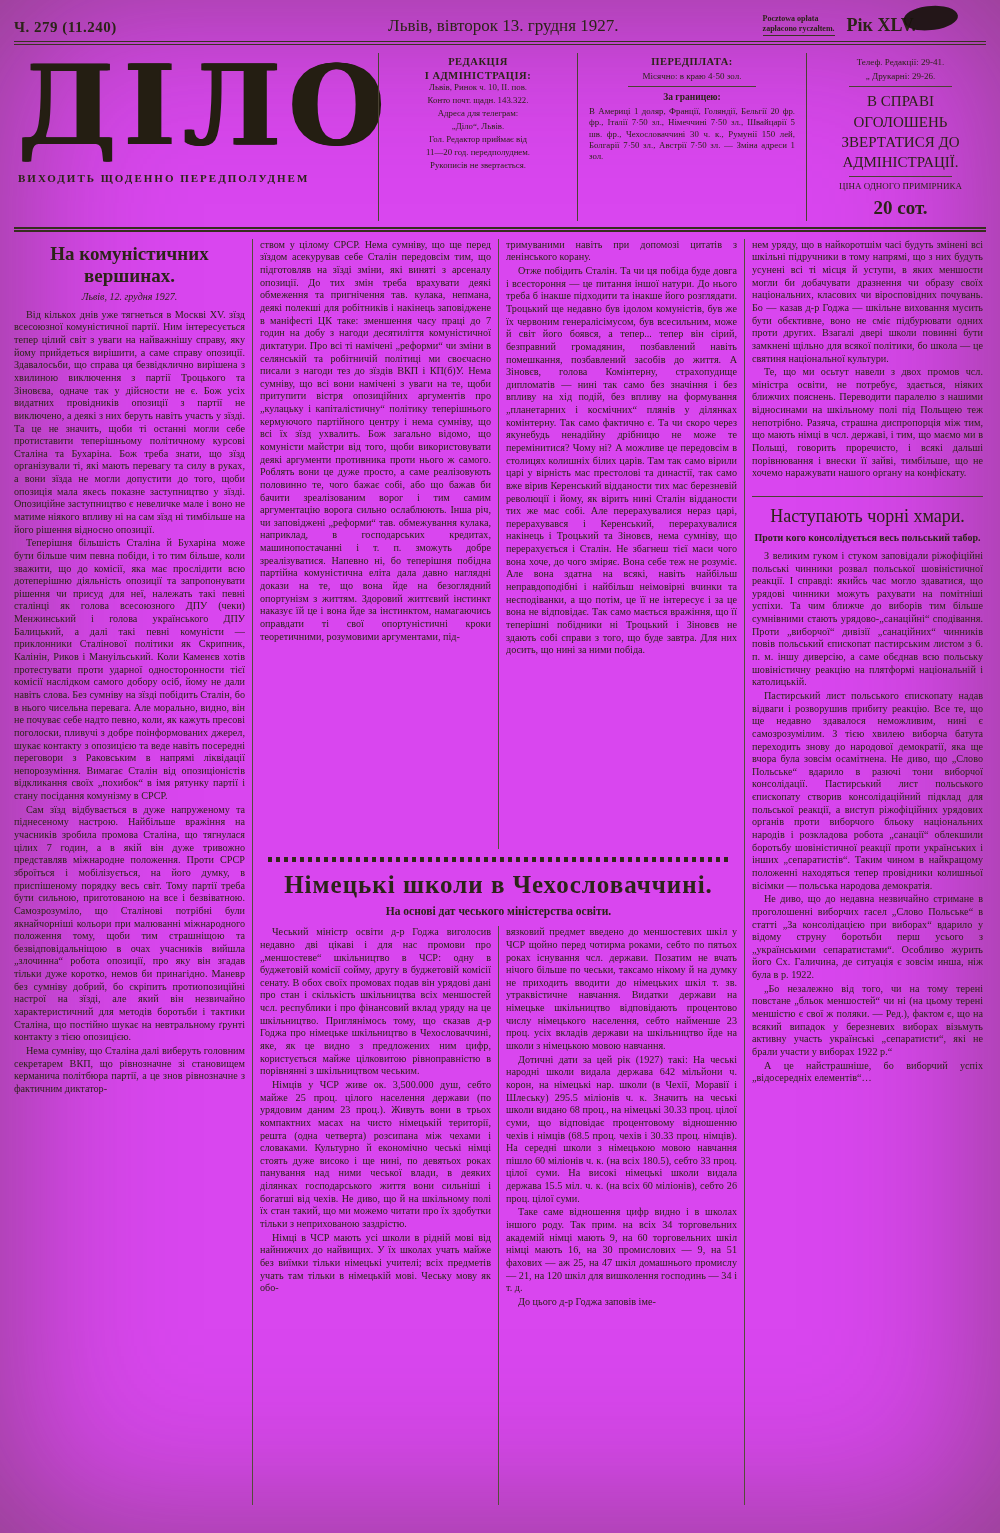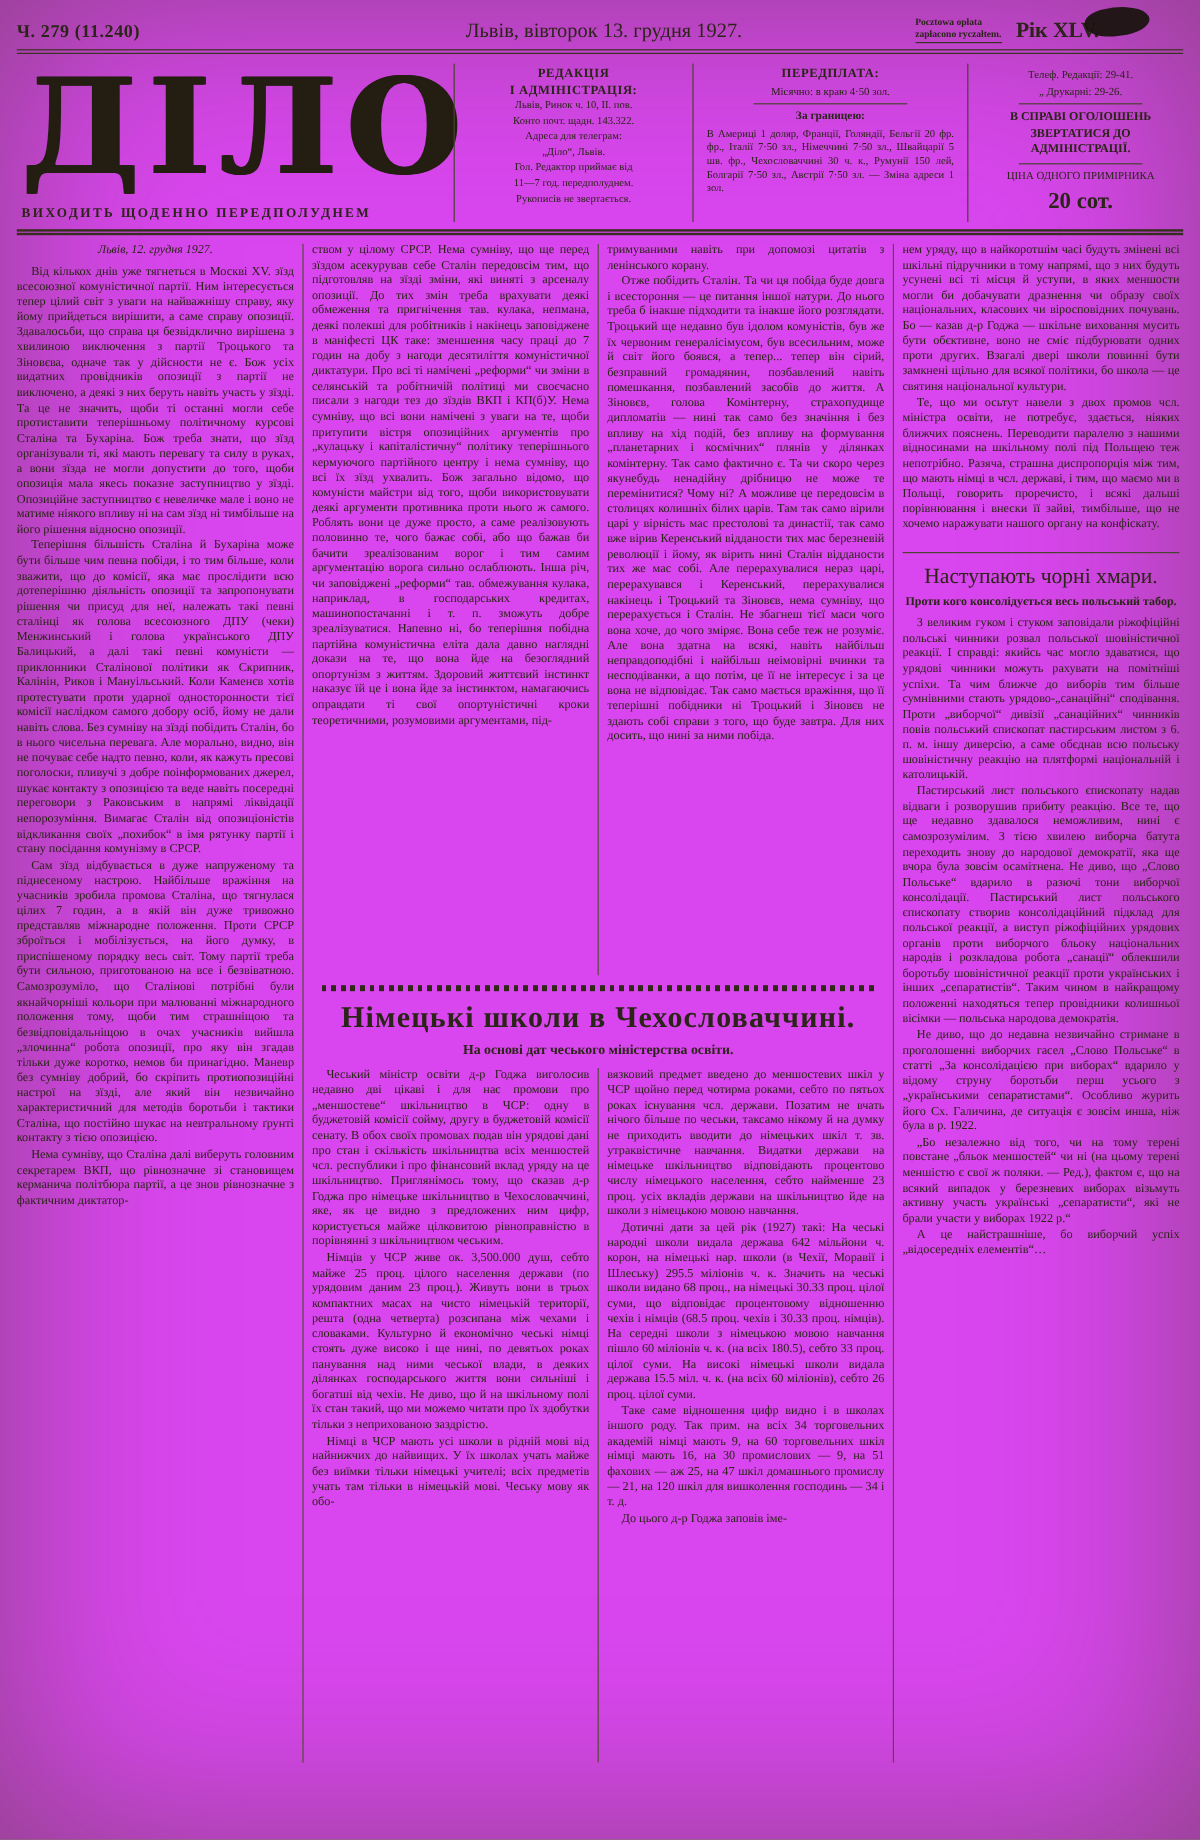--- a/index.html
+++ b/index.html
@@ -45,21 +45,21 @@
   .mh-cell { font-size:9px; line-height:1.3; }
   .mh-redaction { width:182px; text-align:center; padding-top:2px; }
   .mh-subscription { width:212px; text-align:center; padding-top:2px; }
   .mh-contact { flex:1; text-align:center; padding-top:2px; }
   .mh-head { font-weight:700; font-size:10.5px; letter-spacing:.5px; }
   .mh-head2 { font-weight:700; font-size:9.5px; margin-top:3px; }
   .mh-line { font-size:9px; margin-top:2px; }
   .mh-justify { text-align:justify; font-size:8.8px; margin-top:2px; padding:0 3px; }
   .mh-rule { height:1px; background:#4a4332; width:60%; margin:4px auto; }
   .mh-redaction .para, .mh-cell .para { font-size:8.8px; text-align:center; text-indent:0; line-height:1.35; }
-  .mh-ads { font-weight:700; font-size:10px; line-height:1.35; padding:0 6px; }
+  .mh-ads { font-weight:400; font-size:15px; line-height:1.35; padding:0 6px; }
   .price { font-weight:700; font-size:19px; margin-top:3px; }
   
   .body { display:flex; align-items:stretch; margin-top:7px; height:1266px; overflow:hidden; }
   .vrule { width:1px; background:#544d3a; margin:0 7px; }
   .col { width:231px; overflow:hidden; }
   .middle { width:477px; display:flex; flex-direction:column; overflow:hidden;justify-content:space-between; }
   .middle-top { display:flex; height:610px; overflow:hidden; }
   .middle-bottom { display:flex; flex:1; overflow:hidden; }
   .subcol { width:231px; overflow:hidden; }
   .para {
@@ -108,21 +108,21 @@
     <div class="mh-vrule"></div>
     <div class="mh-cell mh-redaction">
       <div class="mh-head">РЕДАКЦІЯ</div>
       <div class="mh-head">І АДМІНІСТРАЦІЯ:</div>
       <div>
           <p class="para">Львів, Ринок ч. 10, II. пов.</p>
           <p class="para">Конто почт. щадн. 143.322.</p>
           <p class="para">Адреса для телеграм:</p>
           <p class="para">„Діло“, Львів.</p>
           <p class="para">Гол. Редактор приймає від</p>
-          <p class="para">11—7 год. передполуднем.</p>
+          <p class="para">11—20 год. передполуднем.</p>
           <p class="para">Рукописів не звертається.</p>
         </div>
     </div>
     <div class="mh-vrule"></div>
     <div class="mh-cell mh-subscription">
       <div class="mh-head">ПЕРЕДПЛАТА:</div>
       <div class="mh-line">Місячно: в краю 4·50 зол.</div>
       <div class="mh-rule"></div>
       <div class="mh-head2">За границею:</div>
       <div class="mh-justify">В Америці 1 доляр, Франції, Голяндії, Бельгії 20 фр. фр., Італії 7·50 зл., Німеччині 7·50 зл., Швайцарії 5 шв. фр., Чехословаччині 30 ч. к., Румунії 150 лей, Болгарії 7·50 зл., Австрії 7·50 зл. — Зміна адреси 1 зол.</div>
@@ -135,20 +135,21 @@
       <div class="mh-ads">В СПРАВІ ОГОЛОШЕНЬ ЗВЕРТАТИСЯ ДО АДМІНІСТРАЦІЇ.</div>
       <div class="mh-rule"></div>
       <div class="mh-line">ЦІНА ОДНОГО ПРИМІРНИКА</div>
       <div class="price">20 сот.</div>
     </div>
   </div>
 
   <div class="body">
 
     <div class="col">
+      <h2 class="art1-title">На комуністичних вершинах.</h2>
       <div class="dateline">Львів, 12. грудня 1927.</div>
       <div class="text">
           <p class="para">Від кількох днів уже тягнеться в Москві XV. зїзд всесоюзної комуністичної партії. Ним інтересується тепер цілий світ з уваги на найважнішу справу, яку йому прийдеться вирішити, а саме справу опозиції. Здавалосьби, що справа ця безвідклично вирішена з хвилиною виключення з партії Троцького та Зіновєва, одначе так у дійсности не є. Бож усіх видатних провідників опозиції з партії не виключено, а деякі з них беруть навіть участь у зїзді. Та це не значить, щоби ті останні могли себе протиставити теперішньому політичному курсові Сталіна та Бухаріна. Бож треба знати, що зїзд організували ті, які мають перевагу та силу в руках, а вони зїзда не могли допустити до того, щоби опозиція мала якесь показне заступництво у зїзді. Опозиційне заступництво є невеличке мале і воно не матиме ніякого впливу ні на сам зїзд ні тимбільше на його рішення відносно опозиції.</p>
           <p class="para">Теперішня більшість Сталіна й Бухаріна може бути більше чим певна побіди, і то тим більше, коли зважити, що до комісії, яка має прослідити всю дотеперішню діяльність опозиції та запропонувати рішення чи присуд для неї, належать такі певні сталінці як голова всесоюзного ДПУ (чеки) Менжинський і голова українського ДПУ Балицький, а далі такі певні комуністи — приклонники Сталінової політики як Скрипник, Калінін, Риков і Мануільський. Коли Каменєв хотів протестувати проти ударної односторонности тієї комісії наслідком самого добору осіб, йому не дали навіть слова. Без сумніву на зїзді побідить Сталін, бо в нього чисельна перевага. Але морально, видно, він не почуває себе надто певно, коли, як кажуть пресові поголоски, пливучі з добре поінформованих джерел, шукає контакту з опозицією та веде навіть посередні переговори з Раковським в напрямі ліквідації непорозуміння. Вимагає Сталін від опозиціоністів відкликання своїх „похибок“ в імя рятунку партії і стану посідання комунізму в СРСР.</p>
           <p class="para">Сам зїзд відбувається в дуже напруженому та піднесеному настрою. Найбільше вражіння на учасників зробила промова Сталіна, що тягнулася цілих 7 годин, а в якій він дуже тривожно представляв міжнародне положення. Проти СРСР зброїться і мобілізується, на його думку, в приспішеному порядку весь світ. Тому партії треба бути сильною, приготованою на все і безвіватною. Самозрозуміло, що Сталінові потрібні були якнайчорніші кольори при малюванні міжнародного положення тому, щоби тим страшніщою та безвідповідальніщою в очах учасників вийшла „злочинна“ робота опозиції, про яку він згадав тільки дуже коротко, немов би принагідно. Маневр без сумніву добрий, бо скріпить протиопозиційні настрої на зїзді, але який він незвичайно характеристичний для методів боротьби і тактики Сталіна, що постійно шукає на невтральному ґрунті контакту з тією опозицією.</p>
           <p class="para">Нема сумніву, що Сталіна далі виберуть головним секретарем ВКП, що рівнозначне зі становищем керманича політбюра партії, а це знов рівнозначне з фактичним диктатор-</p>
         </div>
     </div>
 
     <div class="vrule"></div>

